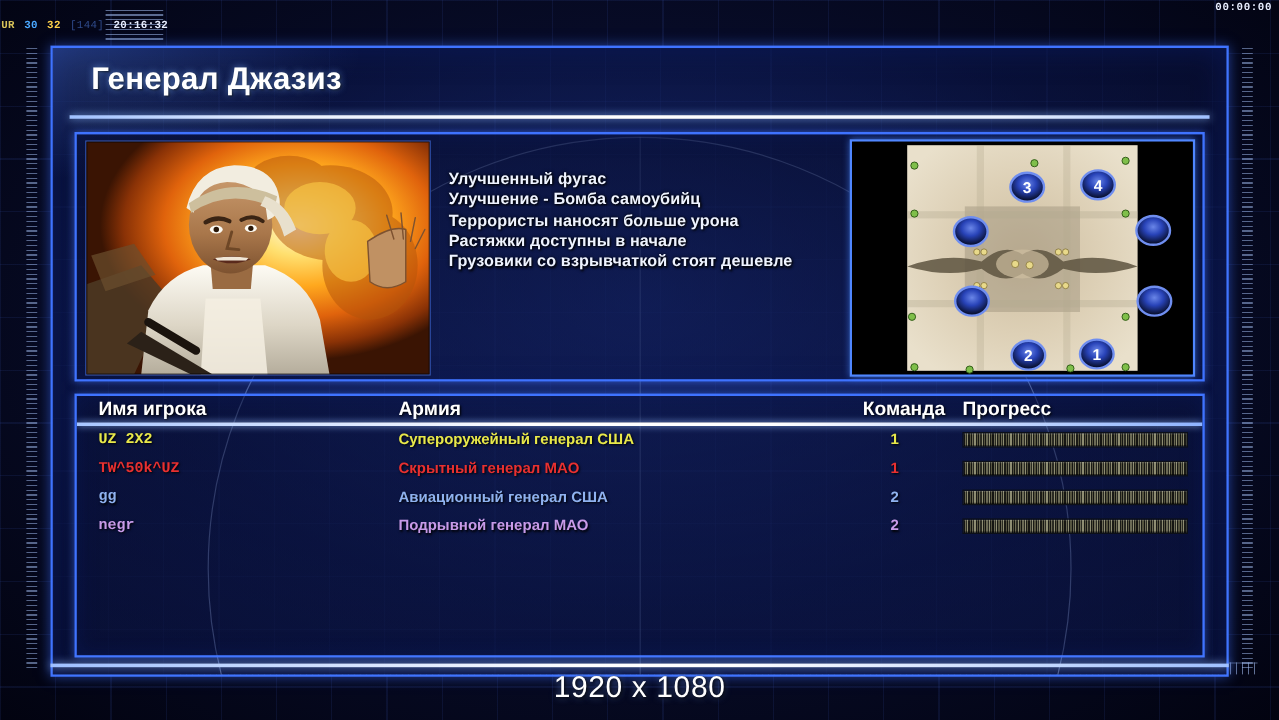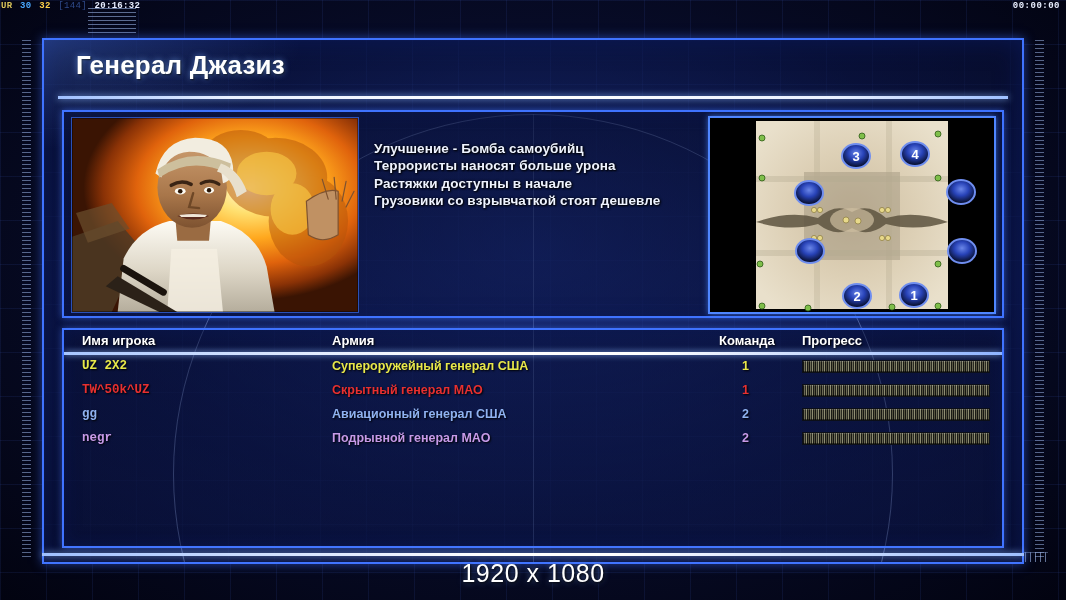--- a/index.html
+++ b/index.html
@@ -43,21 +43,21 @@
     background:repeating-linear-gradient(to bottom,
       rgba(150,175,225,.6) 0 1px, transparent 1px 4px);
   }
 
   
   .topbar{
     position:absolute; left:0; top:0; width:1066px; height:13px;
     font-family:"Liberation Mono", monospace; font-size:9px; line-height:13px;
     letter-spacing:.3px; white-space:nowrap; z-index:40;
   }
-  .topbar .seg{ display:inline-block; padding:0 1px; }
+  .topbar .seg{ display:inline-block; padding:15px 1px; }
   .tb-ur{ color:#d8c35a; font-weight:bold; }
   .tb-n1{ color:#4aa8ff; font-weight:bold; }
   .tb-n2{ color:#ffd24a; font-weight:bold; }
   .tb-br{ color:#2f4a8a; }
   .tb-clock{ color:#e8eeff; font-weight:bold; }
   .topbar-right{
     position:absolute; right:6px; top:0; color:#e8eeff;
     font-family:"Liberation Mono", monospace; font-size:9px;
     line-height:13px; font-weight:bold; letter-spacing:.5px;
   }
@@ -144,21 +144,21 @@
     position:absolute; left:18px; top:288px; right:18px; bottom:14px;
     border:2px solid #3f73ff;
     box-shadow:0 0 7px rgba(70,120,255,.55), inset 0 0 16px rgba(10,25,90,.5);
     background:linear-gradient(180deg, rgba(9,16,54,.45), rgba(12,22,70,.35));
     overflow:hidden;
   }
   .thead{
     position:absolute; left:0; top:0; width:100%; height:24px;
   }
   .thead .h{
-    position:absolute; top:3px; font-size:13px; font-weight:bold;
+    position:absolute; top:3px; font-size:16px; font-weight:bold;
     color:#ffffff; text-shadow:1px 1px 2px #000;
   }
   .h-name{ left:18px; }
   .h-army{ left:268px; }
   .h-team{ left:655px; }
   .h-prog{ left:738px; }
   .thead-rule{
     position:absolute; left:0; right:0; top:22px; height:3px;
     background:linear-gradient(90deg,#a8c6ff,#ffffff 40%,#ffffff 62%,#8fb4ff);
     box-shadow:0 0 6px rgba(150,190,255,.9);
@@ -295,20 +295,21 @@
         </g>
 
         <path d="M46 160 L106 196 L88 196 L34 170 Z" fill="#2b2118"></path>
         <path d="M52 152 L92 176" stroke="#1a130d" stroke-width="7" stroke-linecap="round"></path>
 
         <rect width="288" height="196" fill="none" stroke="#000" stroke-width="2" opacity=".4"></rect>
       </svg>
     </div>
 
     <div class="desc">
+      <div>Улучшенный фугас</div>
       <div>Улучшение - Бомба самоубийц</div>
       <div>Террористы наносят больше урона</div>
       <div>Растяжки доступны в начале</div>
       <div>Грузовики со взрывчаткой стоят дешевле</div>
     </div>
 
     <div class="minimap-box">
       <svg viewBox="0 0 284 194" preserveAspectRatio="none">
         <defs>
           <radialGradient id="terr" cx="50%" cy="50%" r="62%">

